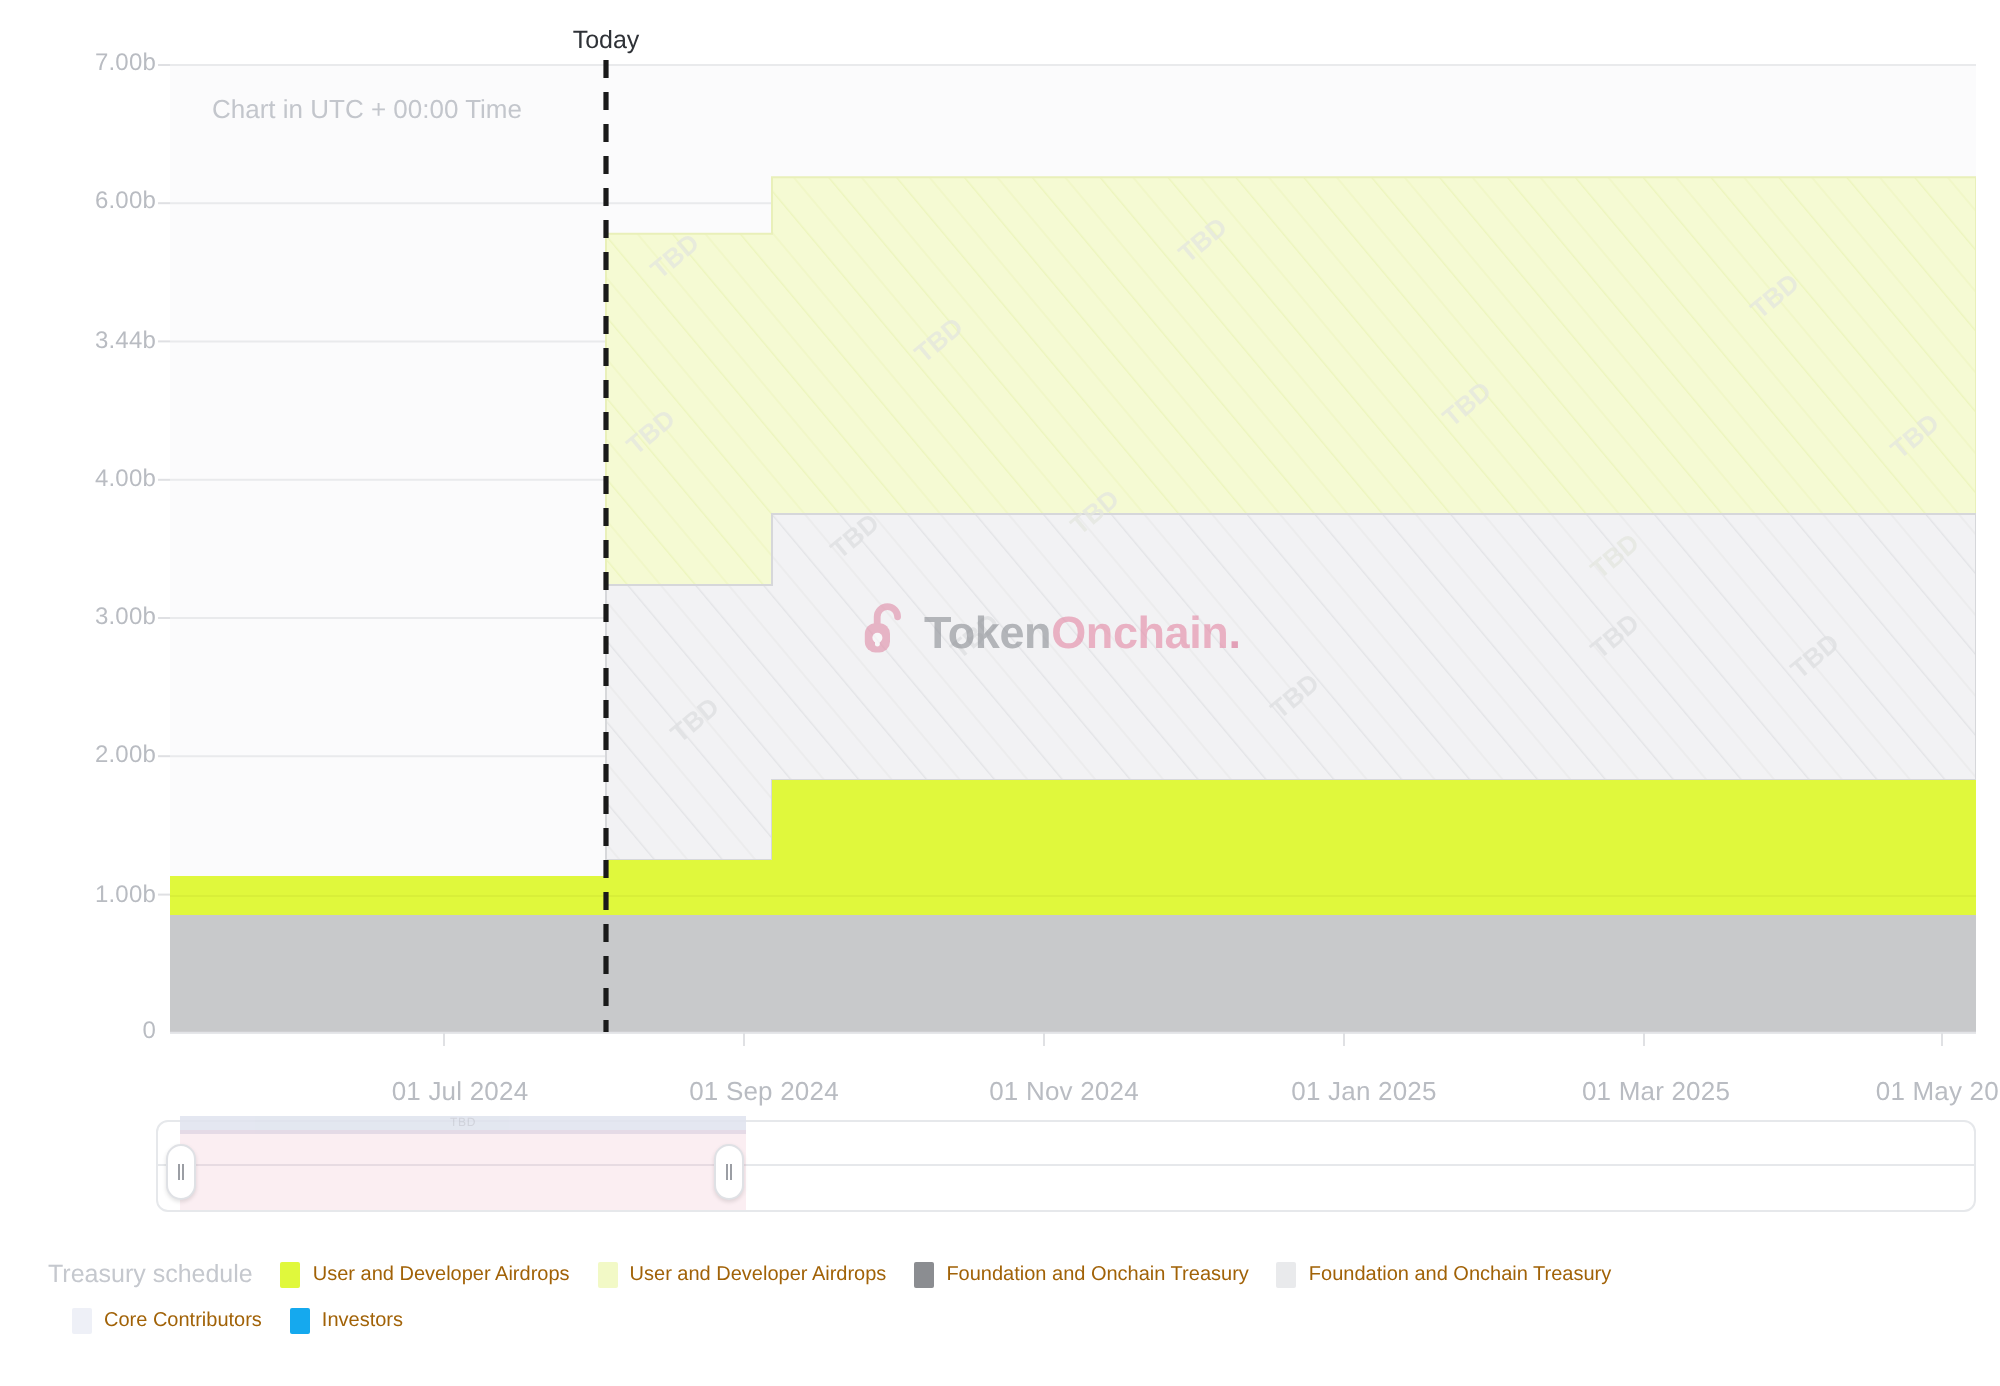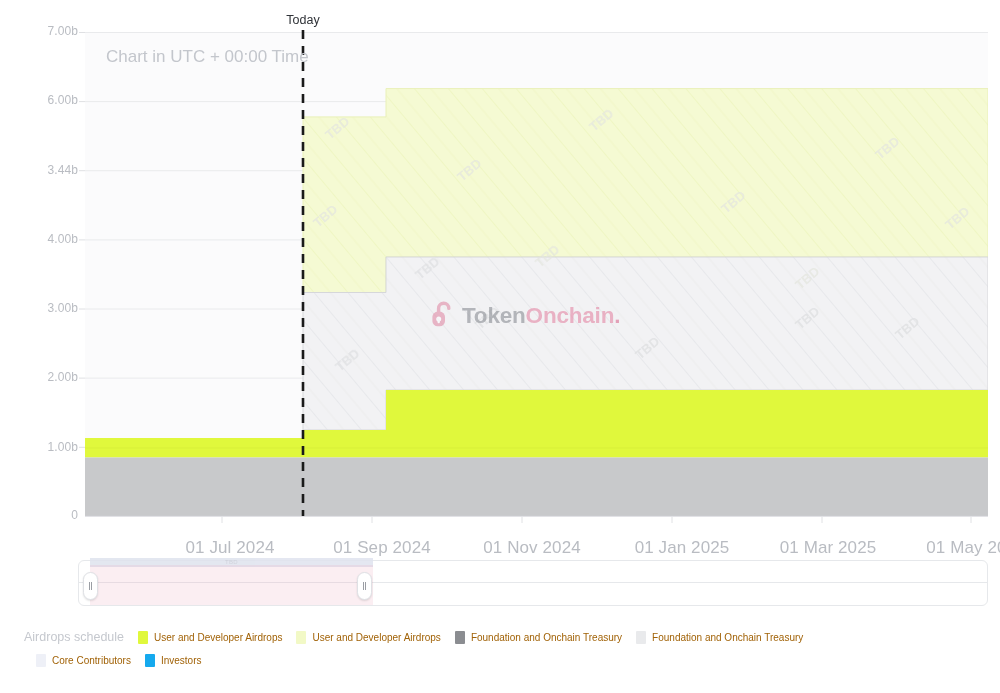--- a/index.html
+++ b/index.html
@@ -41,42 +41,42 @@
     width: 56px; height: 560px;
   }
   #x-axis-labels {
     position: absolute;
     left: 0; top: 538px;
     width: 1000px; height: 22px;
   }
   .xlabel {
     position: absolute;
     transform: translateX(-50%);
-    font-size: 17px;
+    font-size: 13px;
     color: #b9bcc2;
     white-space: nowrap;
     letter-spacing: .1px;
     padding-left: 16px;
   }
 
   
   #today-label {
     position: absolute;
     left: 303px; top: 13px;
     transform: translateX(-50%);
     font-size: 12.5px;
     color: #2f3237;
     white-space: nowrap;
   }
 
   
   #utc-note {
     position: absolute;
     left: 106px; top: 47px;
-    font-size: 17px;
+    font-size: 13px;
     color: #c3c6cc;
     white-space: nowrap;
   }
 
   
   #watermark {
     position: absolute;
     left: 431px; top: 300px;
     display: flex;
     align-items: center;
@@ -351,21 +351,21 @@
         <i></i>
     </div>
     <div class="range-handle" id="handle-right">
       <i></i>
         <i></i>
     </div>
   </div>
 
   <div id="legend">
     <div id="legend-row1">
-      <span id="legend-title">Airdrops schedule</span>
+      <span id="legend-title">Treasury schedule</span>
 
       <span class="legend-item">
         <span class="legend-swatch" style="background:#e0f83c"></span>
         <span class="legend-label">User and Developer Airdrops</span>
       </span>
 
       <span class="legend-item">
         <span class="legend-swatch" style="background:#f2f9c6"></span>
         <span class="legend-label">User and Developer Airdrops</span>
       </span>

